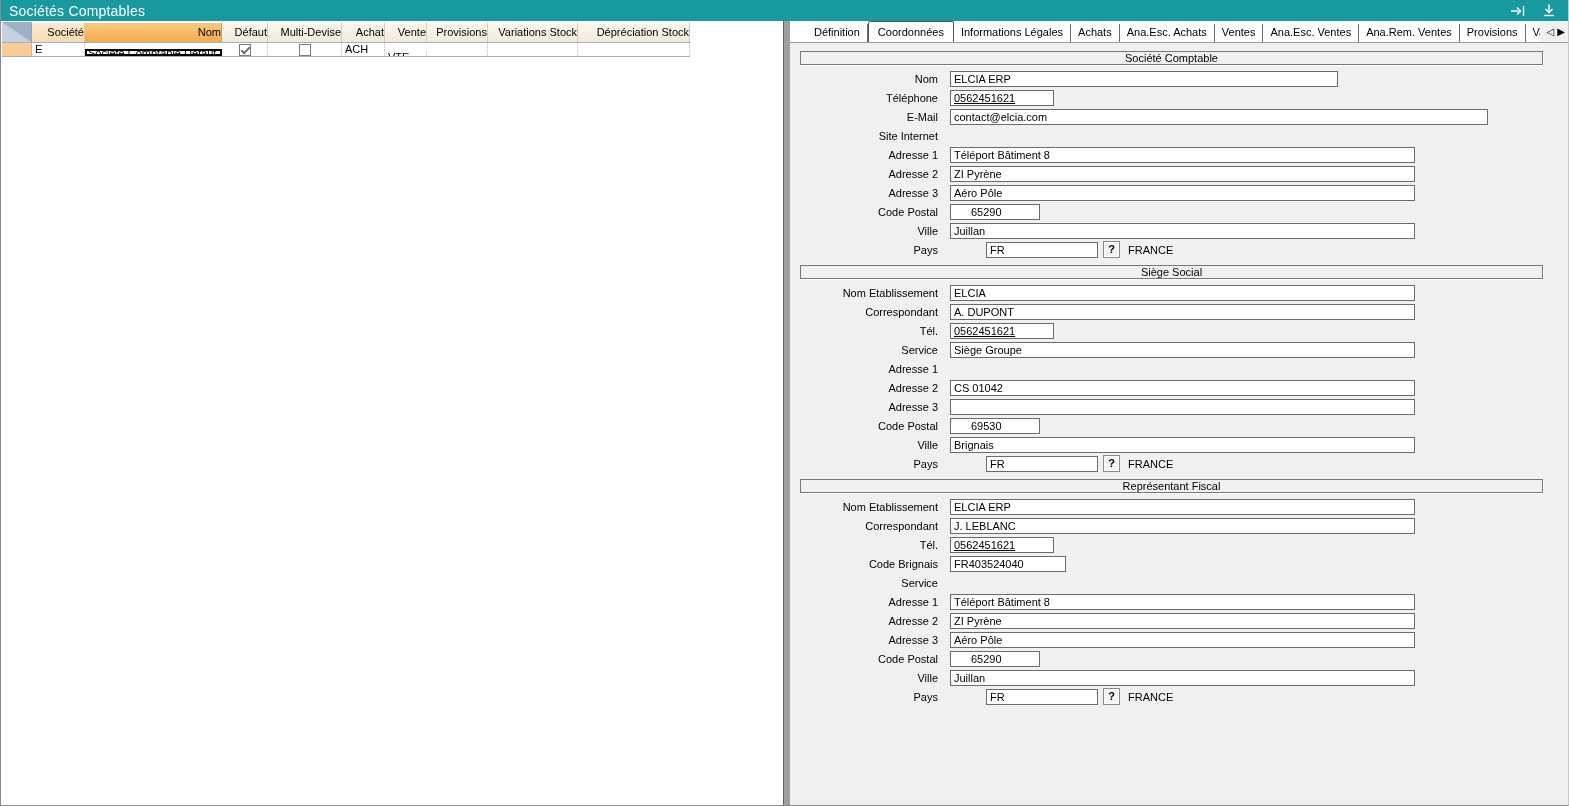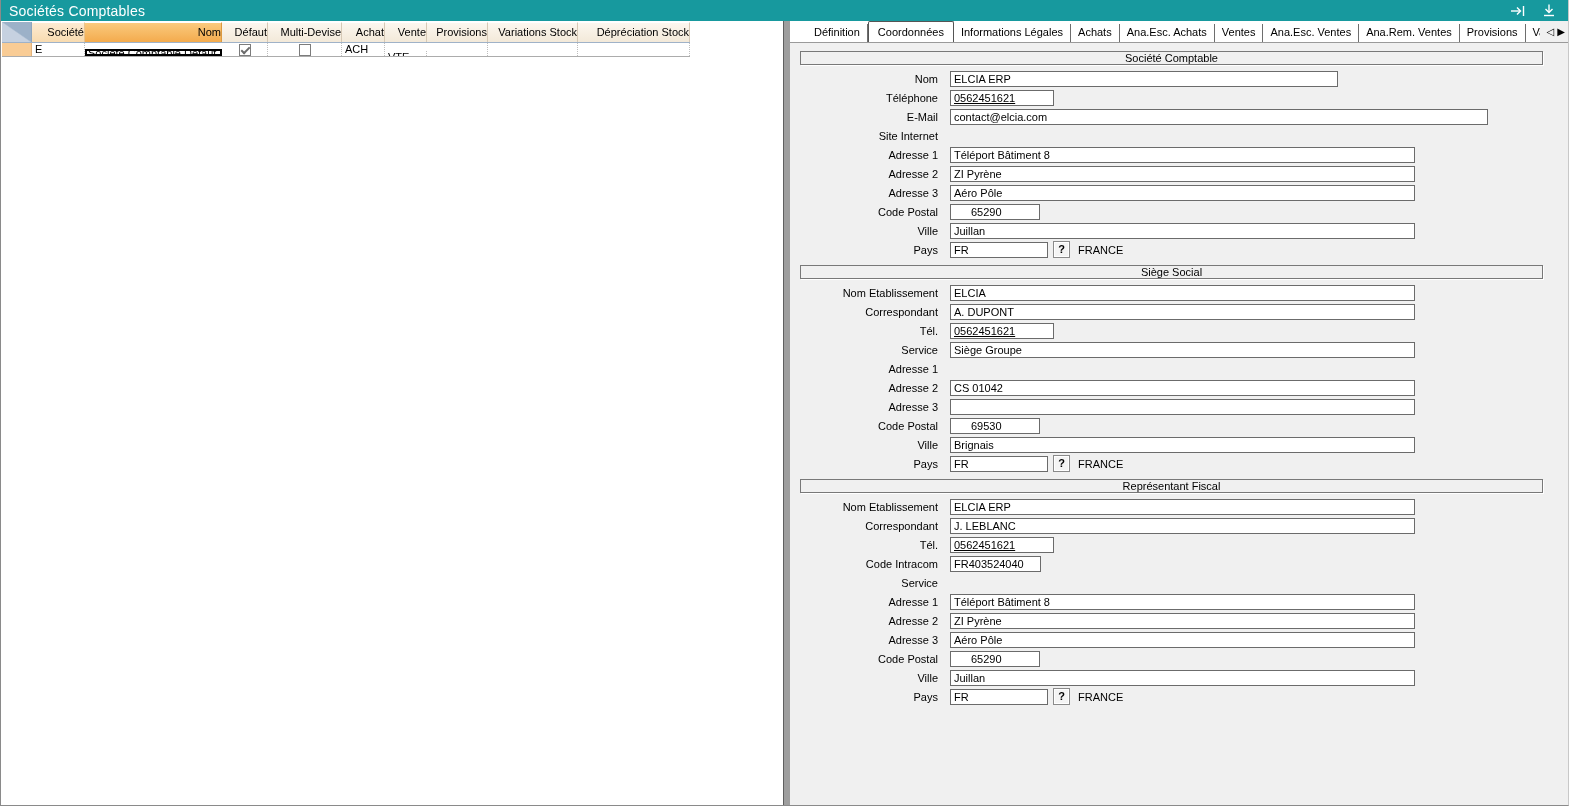--- a/index.html
+++ b/index.html
@@ -44,21 +44,21 @@
   .tab-arrow { cursor:default; line-height:1; }
 
   
   .form-area { flex:1; padding-top:8px; overflow:hidden; }
   .section-title { width:743px; height:14px; line-height:12px; margin:6px 0 4px 10px; text-align:center; border:1px solid #787878; background:#F0F0F0; box-shadow:1px 1px 0 rgba(255,255,255,.95); }
   .section-title:first-child { margin-top:0; }
   .f-row { display:flex; align-items:center; height:19px; }
   .f-label { width:160px; text-align:right; padding-right:12px; white-space:nowrap; }
   .f-input { height:16px; border:1px solid #6b6b6b; background:#fff; font:11px "Liberation Sans",sans-serif; padding:0 3px; border-radius:0; outline:none; }
   .sz-name { width:388px; } .sz-phone { width:104px;text-decoration:underline; } .sz-email { width:538px; }
-  .sz-wide { width:465px; } .sz-zip { width:90px;padding-left:20px; } .sz-country { width:98px; } .sz-intracom { width:91px; }
+  .sz-wide { width:465px; } .sz-zip { width:90px;padding-left:20px; } .sz-country { width:112px;margin-left:36px; } .sz-intracom { width:116px; }
   .helper-btn { width:17px; height:17px; margin-left:5px; border:1px solid #8a8a8a; background:#F4F4F4; font-weight:bold; text-align:center; line-height:15px; box-shadow:inset 0 0 0 1px #fff; cursor:default; }
   .suffix { margin-left:8px; }
 </style>
 </head>
 <body>
 
 <div class="window">
 
   <div class="titlebar">
     <span class="title">Sociétés Comptables</span>
@@ -232,21 +232,21 @@
           </div>
           <div class="f-row">
             <div class="f-label">Correspondant</div>
             <input class="f-input sz-wide" type="text" value="J. LEBLANC" style="">
           </div>
           <div class="f-row">
             <div class="f-label">Tél.</div>
             <input class="f-input sz-phone" type="text" value="0562451621" style="">
           </div>
           <div class="f-row">
-            <div class="f-label">Code Intracom</div>
+            <div class="f-label">Code Brignais</div>
             <input class="f-input sz-intracom" type="text" value="FR403524040" style="">
           </div>
           <div class="f-row">
             <div class="f-label">Service</div>
           </div>
           <div class="f-row">
             <div class="f-label">Adresse 1</div>
             <input class="f-input sz-wide" type="text" value="Téléport Bâtiment 8" style="">
           </div>
           <div class="f-row">

